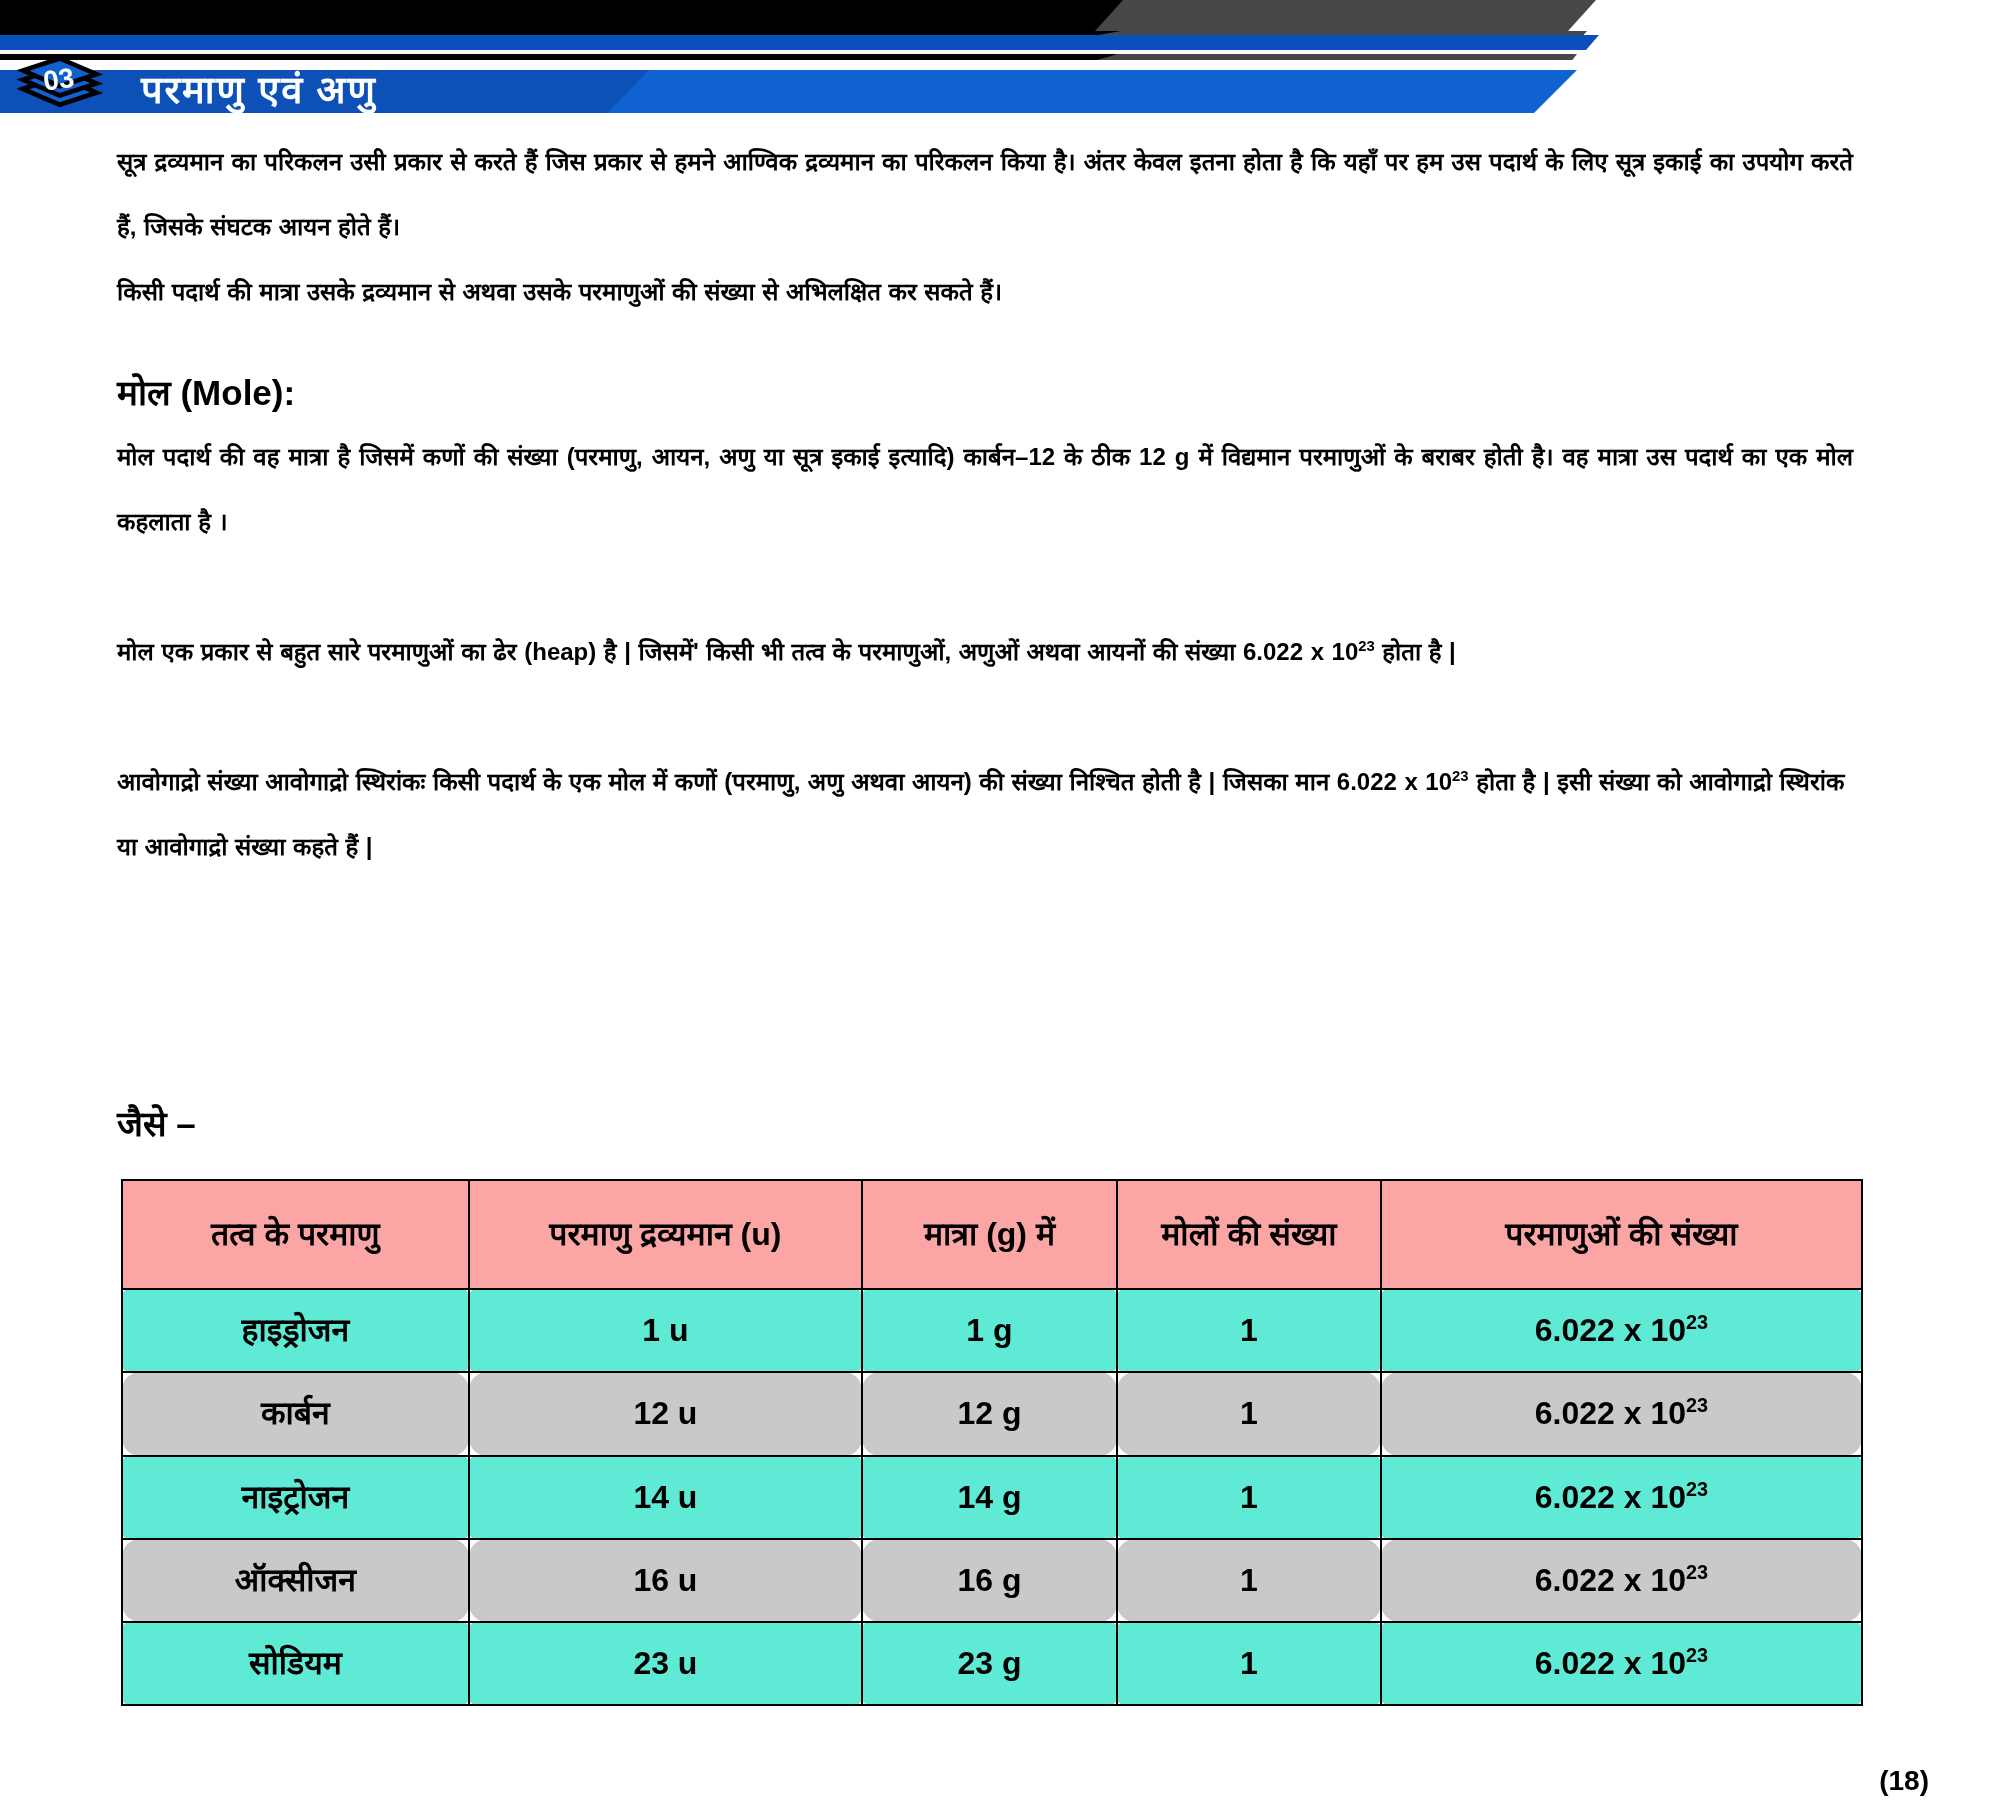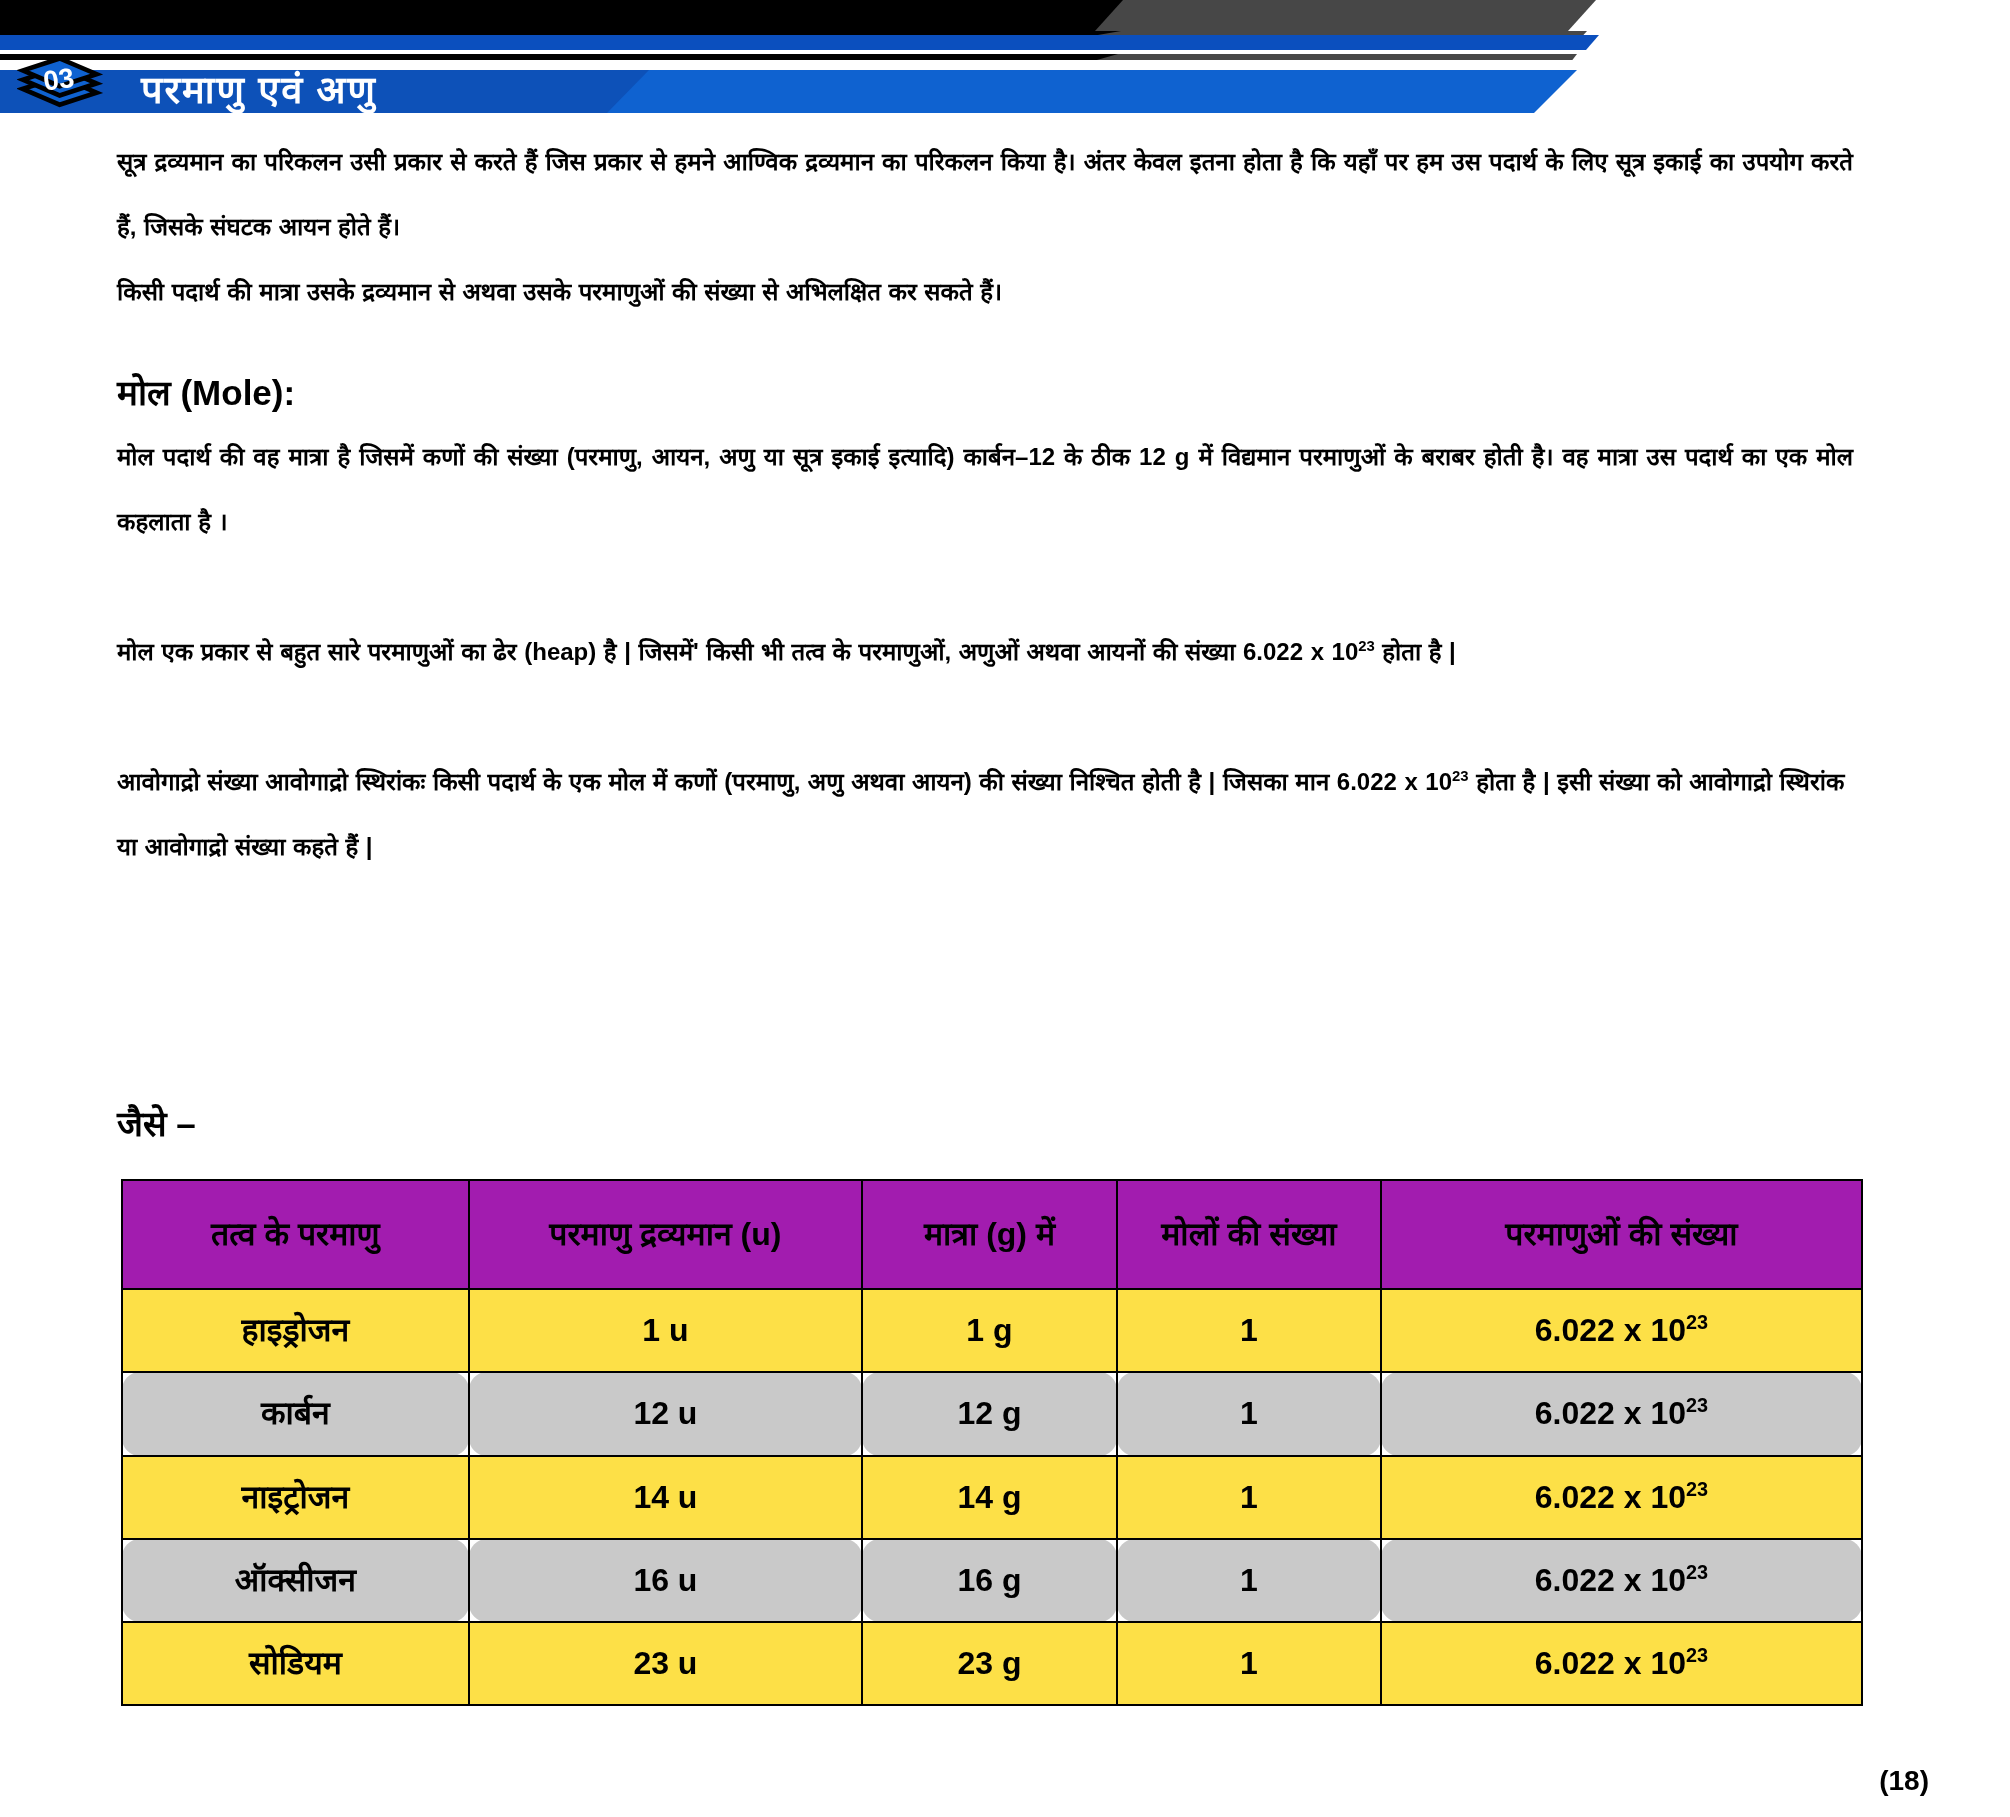--- a/index.html
+++ b/index.html
@@ -175,34 +175,35 @@
   .data-table th,
   .data-table td {
     border: 2.8px solid #000000;
     text-align: center;
     vertical-align: middle;
     font-size: 32px;
     font-weight: bold;
     padding: 5.6px 3.7px;
   }
   .data-table thead th {
-    background: #a21caf;
+    background: #fca5a5;
     height: 96px;
     line-height: 39px;
   }
   .data-table tbody td {
     height: 70px;
     line-height: 37px;
   }
   .data-table tbody tr.shaded td {
     background: #c9c9c9;
     border-radius: 18px;
   }
   .data-table tbody tr.plain td {
-    background: #fde047;
+    background: #5eead4;
+    border-radius: 7px;
   }
   .col-el   { width: 334px; }
   .col-mass { width: 380px; }
   .col-qty  { width: 243px; }
   .col-mol  { width: 252px; }
   .col-num  { width: 467px; }
 
   
   .page-number {
     position: absolute;

